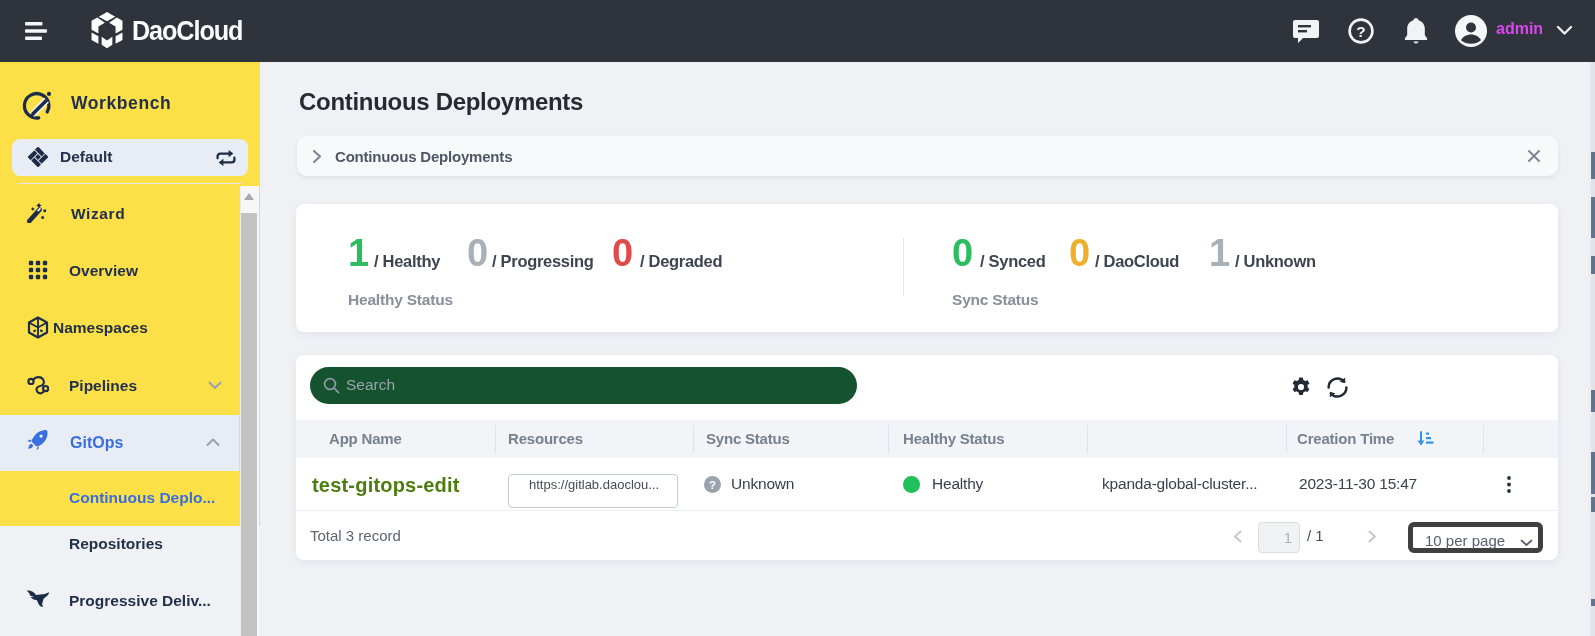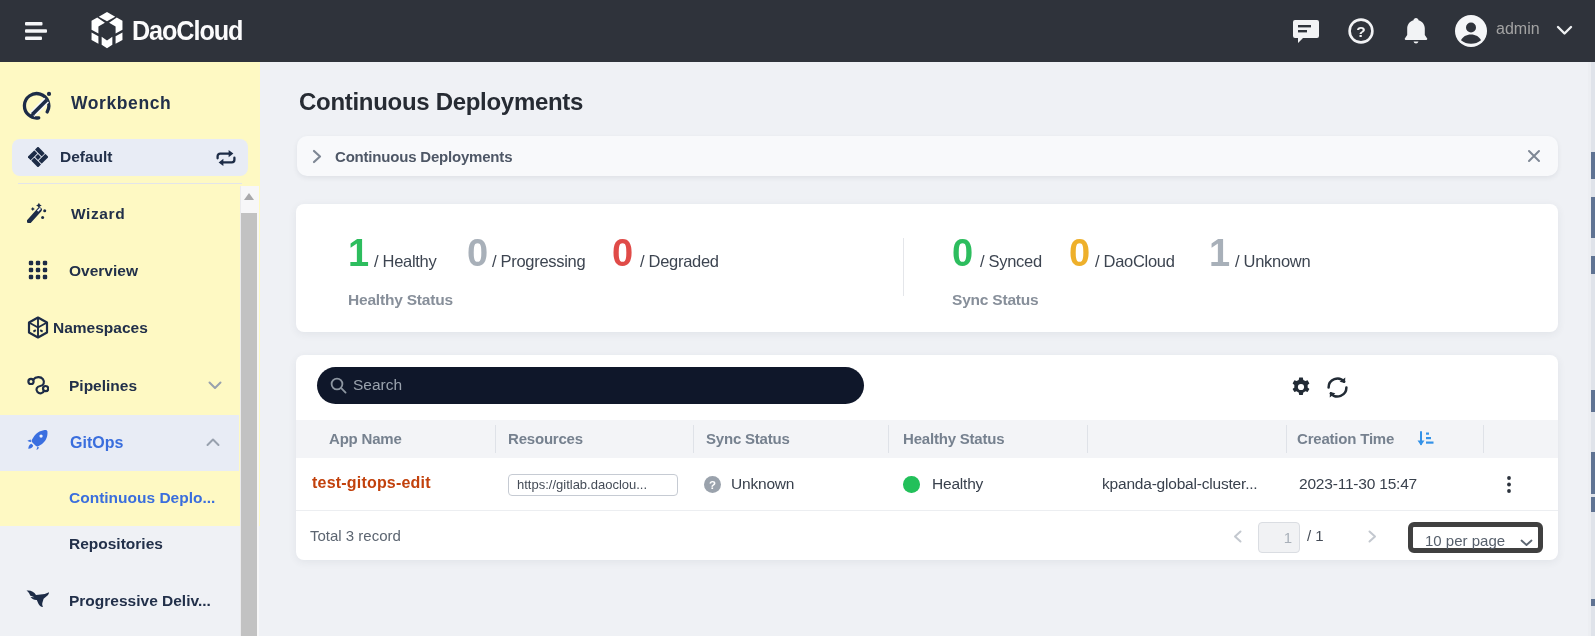--- a/index.html
+++ b/index.html
@@ -3,38 +3,38 @@
 <meta charset="utf-8">
 <style>
   * { margin:0; padding:0; box-sizing:border-box; }
   html,body { width:1595px; height:636px; overflow:hidden; }
   body { font-family:"Liberation Sans",sans-serif; background:#eff1f5; position:relative; }
   .abs { position:absolute; }
 
   
   #navbar { position:absolute; left:0; top:0; width:1595px; height:62px; background:#2f333b; }
   #brand { position:absolute; left:132px; top:15px; color:#fbfbfc; font-size:28px; font-weight:bold; letter-spacing:-1.2px; transform:scaleX(0.9); transform-origin:left center; }
-  .nav-admin { position:absolute; left:1496px; top:20px; color:#a3a3a3; font-size:16px; }
+  .nav-admin { position:absolute; left:1496px; top:20px; color:#d946ef; font-size:16px;font-weight:bold; }
 
   
-  #sidebar { position:absolute; left:0; top:62px; width:260px; height:464px; background:#fef9c3;text-align:right; }
+  #sidebar { position:absolute; left:0; top:62px; width:260px; height:464px; background:#fde047;text-align:right; }
   .sb-item { position:absolute; color:#22304a; font-size:15.5px; font-weight:600; }
   #sb-scrollbar { position:absolute; left:240px; top:124px; width:19px; height:450px; background:#f7f7f8; border-left:1px solid #ebebed;}
   #sb-thumb { position:absolute; left:241px; top:151px; width:16px; height:423px; background:#c2c2c2; }
 
   
   #main { position:absolute; left:260px; top:62px; width:1335px; height:574px; }
   h1 { position:absolute; left:39px; top:26px; font-size:24px; color:#262b33; letter-spacing:-0.3px; }
   .card { position:absolute; background:#fff; border-radius:8px; box-shadow:0 2px 8px rgba(40,50,70,.07); }
   #alertbar { position:absolute; left:37px; top:74px; width:1261px; height:40px; background:#f8f9fb; border-radius:10px; box-shadow:0 2px 5px rgba(40,50,70,.08); }
   #statcard { left:36px; top:142px; width:1262px; height:128px; }
   #tablecard { left:36px; top:293px; width:1262px; height:205px; }
 
   .num { font-size:38px; font-weight:bold; letter-spacing:-1px;}
-  .numlab { font-size:16.5px; color:#3d4551; letter-spacing:-0.3px;}
+  .numlab { font-size:16.5px; color:#3d4551; letter-spacing:-0.3px;font-weight:bold;}
   .statlab { font-size:15.5px; font-weight:bold; color:#878f9a; letter-spacing:-0.2px;}
 
   .th { position:absolute; top:0; height:38px; line-height:38px; font-size:15px; font-weight:bold; color:#76818f; letter-spacing:-0.2px; }
   .td { position:absolute; font-size:15.5px; color:#39414d; letter-spacing:-0.2px;}
   .vsep { position:absolute; top:5px; width:1px; height:28px; background:#dfe2e8; }
 </style>
 </head>
 <body>
 
 <div id="navbar">
@@ -215,21 +215,21 @@
     <div class="abs numlab" style="left:684px;top:48px;">/ Synced</div>
     <div class="abs" style="left:773px;top:28px;"><span class="num" style="color:#eeb02b;">0</span></div>
     <div class="abs numlab" style="left:799px;top:48px;">/ DaoCloud</div>
     <div class="abs" style="left:913px;top:28px;"><span class="num" style="color:#a8b0b9;">1</span></div>
     <div class="abs numlab" style="left:939px;top:48px;">/ Unknown</div>
     <div class="abs statlab" style="left:656px;top:87px;">Sync Status</div>
   </div>
 
   <div class="card" id="tablecard">
 
-    <div class="abs" style="left:21px;top:12px;width:547px;height:37px;background:#0f172a;border-radius:19px;text-decoration:underline;">
+    <div class="abs" style="left:14px;top:12px;width:547px;height:37px;background:#14532d;border-radius:19px;text-decoration:underline;">
       <svg class="abs" style="left:13px;top:10px" width="17" height="17" viewBox="0 0 17 17">
         <circle cx="7" cy="7" r="5.4" fill="none" stroke="#8d96a1" stroke-width="1.8"></circle>
         <path d="M11.2 11.2 L15.6 15.6" stroke="#8d96a1" stroke-width="1.8" stroke-linecap="round"></path>
       </svg>
       <div class="abs" style="left:36px;top:9px;font-size:15.5px;color:#9aa2ad;">Search</div>
     </div>
 
     <svg class="abs" style="left:995px;top:22px" width="20" height="20" viewBox="0 0 20 20">
       <path fill="#222b35" d="M8.2 0.5 h3.6 l0.5 2.4 a7.4 7.4 0 0 1 2 1.2 l2.3 -0.8 l1.8 3.1 l-1.8 1.6 a7.4 7.4 0 0 1 0 2.4 l1.8 1.6 l-1.8 3.1 l-2.3 -0.8 a7.4 7.4 0 0 1 -2 1.2 l-0.5 2.4 h-3.6 l-0.5 -2.4 a7.4 7.4 0 0 1 -2 -1.2 l-2.3 0.8 l-1.8 -3.1 l1.8 -1.6 a7.4 7.4 0 0 1 0 -2.4 l-1.8 -1.6 l1.8 -3.1 l2.3 0.8 a7.4 7.4 0 0 1 2 -1.2 z"></path>
       <circle cx="10" cy="10" r="3.1" fill="#fff"></circle>
@@ -258,22 +258,22 @@
       <svg class="abs" style="left:1121px;top:11px" width="17" height="17" viewBox="0 0 17 17">
         <path d="M4 1 v12" stroke="#3492e8" stroke-width="2" stroke-linecap="round"></path>
         <path d="M0.5 9.5 L4 14.5 L7.5 9.5 z" fill="#3492e8"></path>
         <rect x="9" y="1.5" width="3" height="2.2" fill="#3492e8"></rect>
         <rect x="9" y="6" width="5" height="2.2" fill="#3492e8"></rect>
         <rect x="9" y="10.5" width="7.5" height="2.2" fill="#3492e8"></rect>
       </svg>
     </div>
 
     <div class="abs" style="left:0;top:103px;width:1262px;height:53px;border-bottom:1px solid #eceef1;">
-      <div class="td" style="left:16px;top:16px;font-weight:bold;color:#c2410c;font-size:16px;letter-spacing:0.2px;">test-gitops-edit</div>
-      <div class="abs" style="left:212px;top:16px;width:170px;height:22px;border:1px solid #c6cbd3;border-radius:4px;font-size:13px;color:#454c57;line-height:20px;padding-left:8px;">https://gitlab.daoclou...</div>
+      <div class="td" style="left:16px;top:16px;font-weight:bold;color:#4d7c0f;font-size:20px;letter-spacing:0.2px;">test-gitops-edit</div>
+      <div class="abs" style="left:212px;top:16px;width:170px;height:34px;border:1px solid #c6cbd3;border-radius:4px;font-size:13px;color:#454c57;line-height:20px;padding-left:20px;">https://gitlab.daoclou...</div>
       <svg class="abs" style="left:408px;top:18px" width="17" height="17" viewBox="0 0 17 17">
         <circle cx="8.5" cy="8.5" r="8.5" fill="#9aa2ac"></circle>
         <text x="8.5" y="12.7" text-anchor="middle" font-family="Liberation Sans" font-size="11.5" font-weight="bold" fill="#fff">?</text>
       </svg>
       <div class="td" style="left:435px;top:17px;">Unknown</div>
       <circle class="abs" style="left:607px;top:18px;width:16.5px;height:16.5px;border-radius:50%;background:#22c05a;"></circle>
       <div class="td" style="left:636px;top:17px;">Healthy</div>
       <div class="td" style="left:806px;top:17px;">kpanda-global-cluster...</div>
       <div class="td" style="left:1003px;top:17px;">2023-11-30 15:47</div>
       <svg class="abs" style="left:1211px;top:18px" width="4" height="17" viewBox="0 0 4 17">

